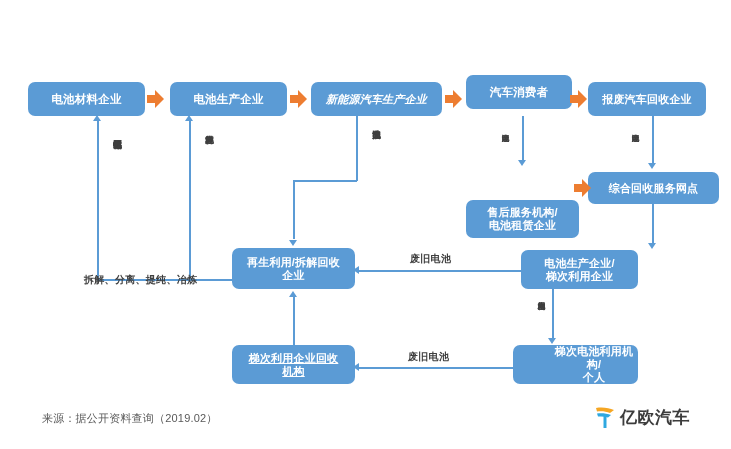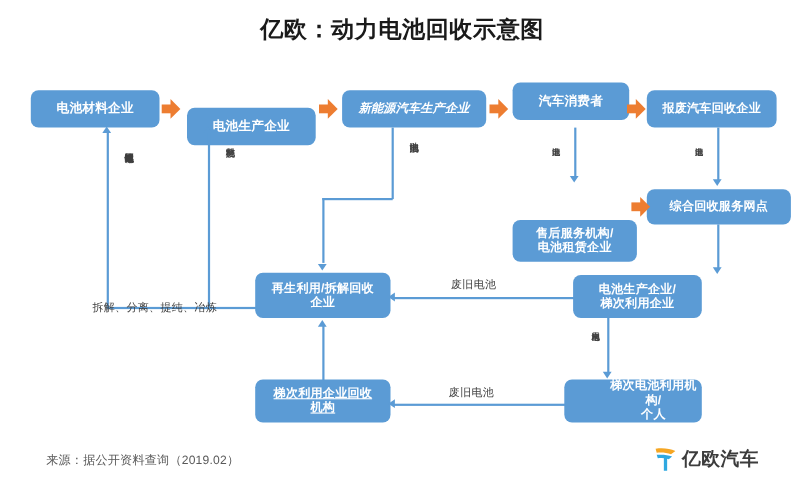--- a/index.html
+++ b/index.html
@@ -89,21 +89,21 @@
     left: 8px; top: 0;
     width: 0; height: 0;
     border-top: 9px solid transparent;
     border-bottom: 9px solid transparent;
     border-left: 9px solid #ed7d31;
   }
   
   .lbl {
     position: absolute;
     font-size: 10px;
-    font-weight: 400;
+    font-weight: 700;
     color: #3f3f3f;
     white-space: nowrap;
     letter-spacing: 0.3px;
   }
   .lbl.vert {
     writing-mode: vertical-rl;
     text-orientation: upright;
     white-space: nowrap;
     letter-spacing: 0px;
     line-height: 10px;
@@ -142,27 +142,26 @@
     font-size: 13px;
     color: #eeeeee;
     font-weight: 700;
   }
 </style>
 </head>
 <body>
 
 <div id="canvas">
 
-  <div id="title">亿欧：动力电池回收示意图</div>
 
   <div class="node" style="left:28px; top:82px; width:117px; height:34px;">
     <span>电池材料企业</span>
   </div>
 
-  <div class="node" style="left:170px; top:82px; width:117px; height:34px;margin-top:16px;">
+  <div class="node" style="left:170px; top:82px; width:117px; height:34px;">
     <span>电池生产企业</span>
   </div>
 
   <div class="node small" style="left:311px; top:82px; width:131px; height:34px;font-style:italic;">
     <span>新能源汽车生产企业</span>
   </div>
 
   <div class="node" style="left:466px; top:75px; width:106px; height:34px;">
     <span>汽车消费者</span>
   </div>

